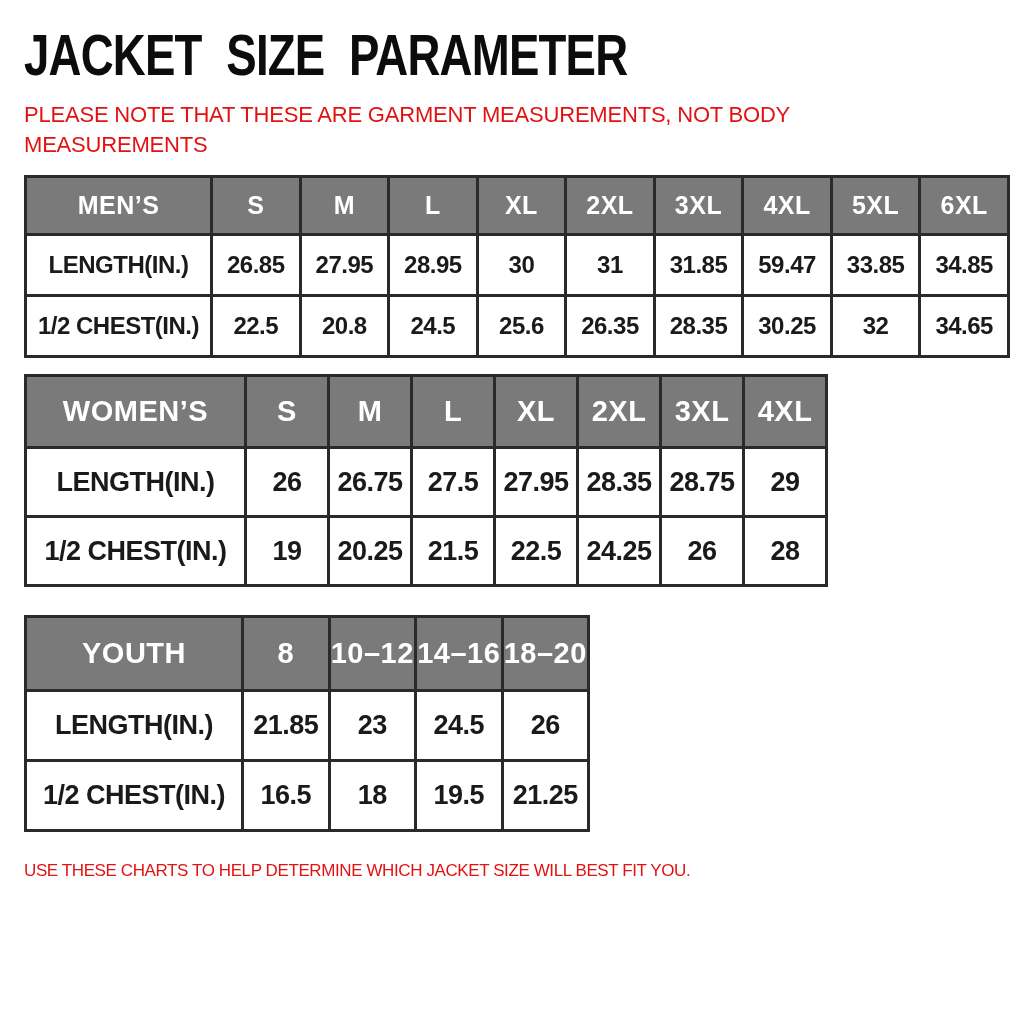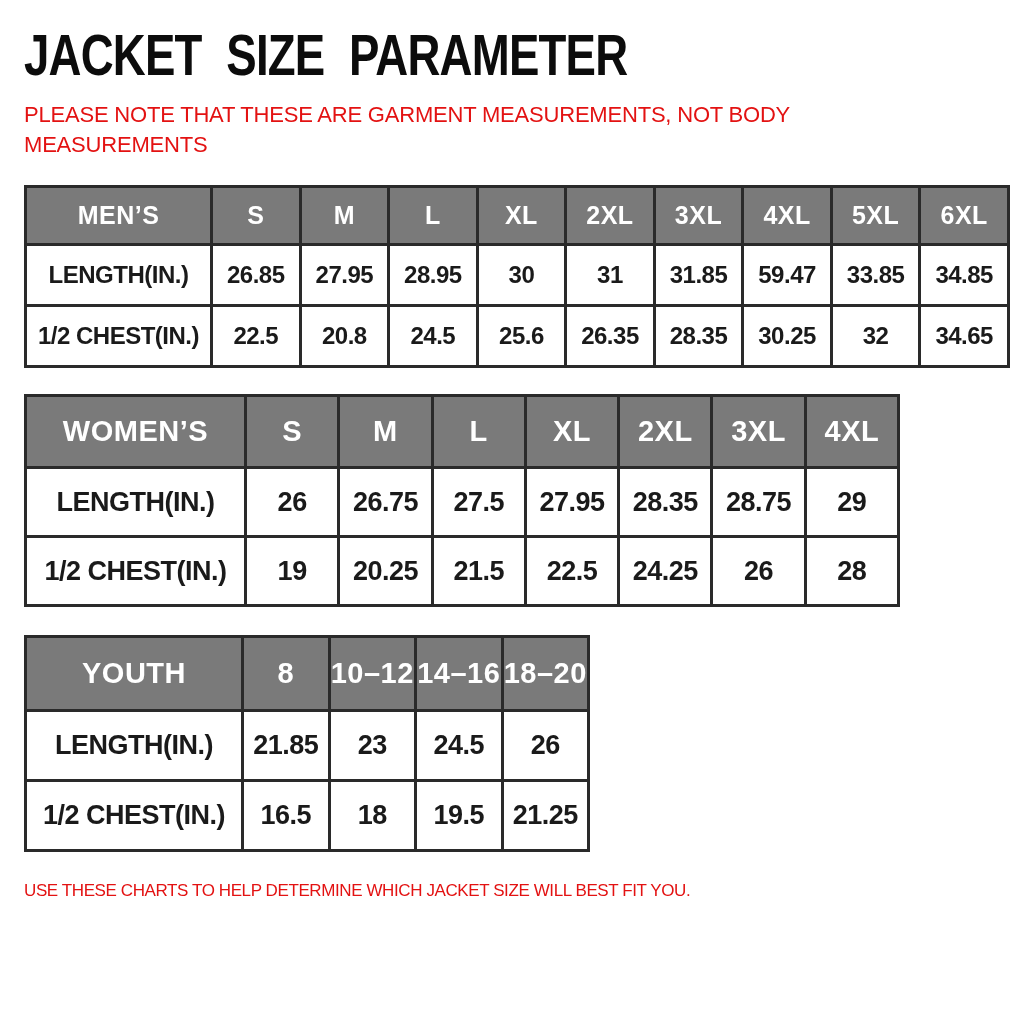--- a/index.html
+++ b/index.html
@@ -29,21 +29,21 @@
     max-width: 800px;
     color: var(--accent-red, #e31212);
     font-size: 22px;
     line-height: 1.35;
     letter-spacing: -0.2px;
   }
 
   table {
     border-collapse: collapse;
     table-layout: fixed;
-    margin-top: 26px;
+    margin-top: 16px;
   }
   th, td {
     border: 3px solid #2a2a2a;
     text-align: center;
     vertical-align: middle;
     overflow: hidden;
   }
   th {
     background: var(--header-bg, #7a7a7a);
     color: #ffffff;
@@ -54,21 +54,21 @@
     background: #ffffff;
     font-weight: bold;
     letter-spacing: -0.5px;
   }
 
   .t-mens { width: 986px; }
   .t-mens th { height: 58px; font-size: 25px; }
   .t-mens td { height: 61px; font-size: 24px; }
   .t-mens .first { width: 186px; }
 
-  .t-womens { width: 876px; }
+  .t-womens { width: 804px; }
   .t-womens th { height: 72px; font-size: 29px; }
   .t-womens td { height: 69px; font-size: 27px; }
   .t-womens .first { width: 220px; }
 
   .t-youth { width: 566px; margin-top: 28px; }
   .t-youth th { height: 74px; font-size: 29px; }
   .t-youth td { height: 70px; font-size: 27px; }
   .t-youth .first { width: 217px; }
 
   .footer-note {

